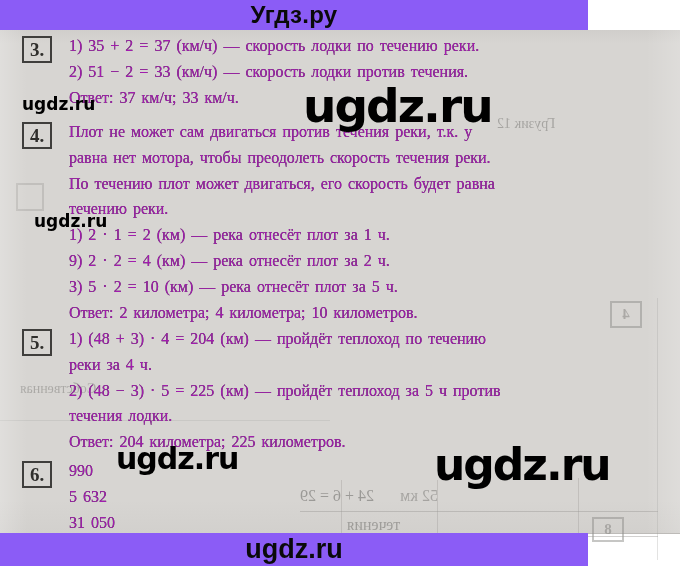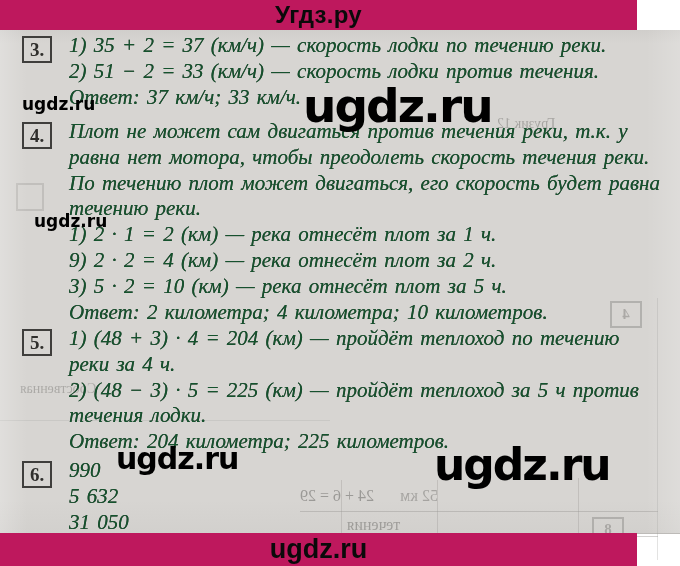--- a/index.html
+++ b/index.html
@@ -1,19 +1,19 @@
 <!DOCTYPE html>
 <html><head>
 <meta charset="utf-8">
 <style>
   html,body{margin:0;padding:0;}
   .page{position:relative;width:680px;height:566px;background:#ffffff;overflow:hidden;
         font-family:"Liberation Serif", serif;}
   
-  .band{position:absolute;left:0;width:637px;background:#be185d;display:flex;
+  .band{position:absolute;left:0;width:588px;background:#8b5cf6;display:flex;
         align-items:center;justify-content:center;}
   .band.top{top:0;height:30px;}
   .band.bottom{top:533px;height:33px;}
   .site-title{font-family:"Liberation Sans", sans-serif;font-weight:700;font-size:24px;
         color:#0a0a0a;letter-spacing:.3px;}
   .footer-label{font-family:"Liberation Sans", sans-serif;font-weight:700;font-size:27px;
         color:#0a0a0a;}
   
   .scan{position:absolute;left:0;top:30px;width:680px;height:503px;
         background:linear-gradient(180deg,#d0cecb 0,#d7d5d2 14px,#d7d5d2 470px,#d2d0cd 503px);
@@ -21,22 +21,22 @@
   .scan::after{content:"";position:absolute;inset:0;
         background:linear-gradient(90deg,rgba(255,255,255,.22),rgba(255,255,255,0) 4%,
                    rgba(255,255,255,0) 95%,rgba(255,255,255,.18));}
   
   .problem{position:absolute;left:0;width:680px;}
   .p3{top:33px}.p4{top:119px}.p5{top:326px}.p6{top:458px}
   .numbox{position:absolute;left:22px;top:3px;width:26px;height:23px;border:2px solid #3f3e3c;
         display:flex;align-items:center;justify-content:center;font-weight:700;font-size:19px;
         color:#2f2e2c;z-index:2;}
   .lines{margin-left:69px;position:relative;z-index:1;}
-  .line{font-size:21px;line-height:25.8px;color:#14532d;word-spacing:2px;white-space:nowrap;
-        text-shadow:0 0 .4px #3a3938;font-style:italic;}
+  .line{font-size:16px;line-height:25.8px;color:#a21caf;word-spacing:2px;white-space:nowrap;
+        text-shadow:0 0 .4px #3a3938;}
   
   .wm{position:absolute;font-family:"DejaVu Sans", sans-serif;font-weight:700;color:#000;
         z-index:5;line-height:1;}
   .wm-s1{left:22px;top:96px;font-size:17px;}
   .wm-s2{left:34px;top:213px;font-size:17px;}
   .wm-b1{left:303px;top:82px;font-size:47px;letter-spacing:-2px;}
   .wm-m {left:116px;top:444px;font-size:30px;letter-spacing:-1px;}
   .wm-b2{left:434px;top:443px;font-size:44px;letter-spacing:-2px;}
   
   .bt{position:absolute;color:#6b6a67;transform:scaleX(-1);filter:blur(.5px);

